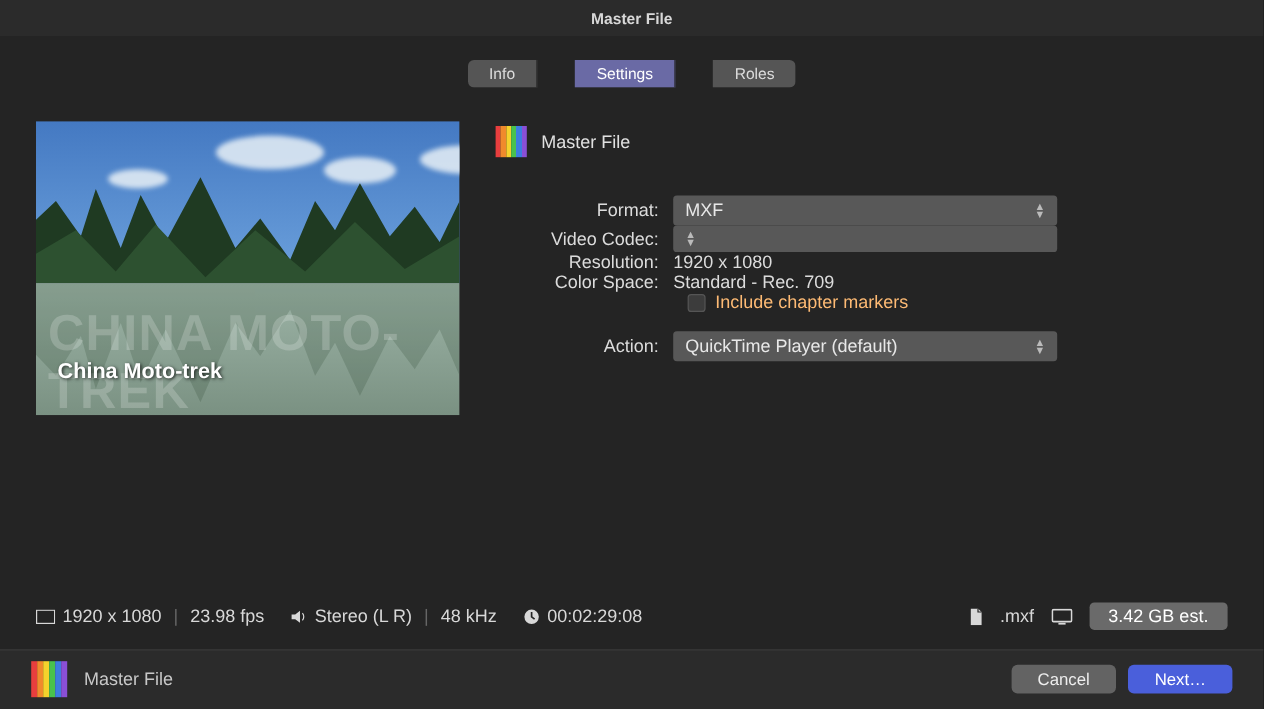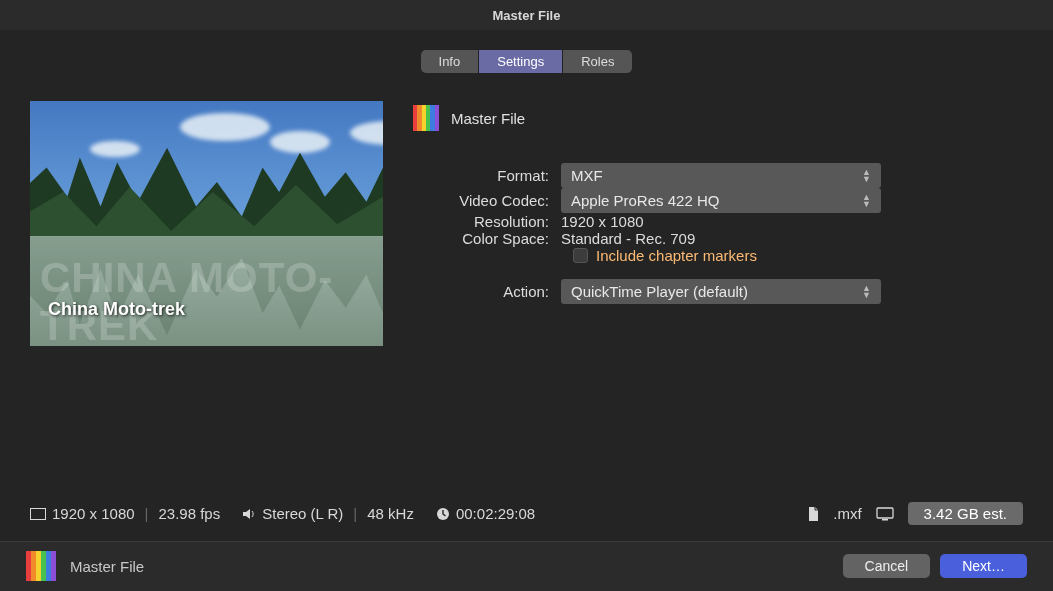--- a/index.html
+++ b/index.html
@@ -33,20 +33,21 @@
     }
     .tabs-row {
       display: flex;
       justify-content: center;
       margin-bottom: 28px;
     }
     .tabs {
       display: flex;
       border-radius: 5px;
       overflow: hidden;
+      gap: 31px;
     }
     .tab {
       background: #555;
       color: #ddd;
       padding: 4px 18px;
       font-size: 13px;
       border-right: 1px solid #222;
       cursor: default;
     }
     .tab:last-child { border-right: none; }
@@ -212,21 +213,20 @@
           <span class="arrows">
               <span>▲</span>
               <span>▼</span>
             </span>
         </div>
       </div>
 
       <div class="form-row">
         <div class="form-label">Video Codec:</div>
         <div class="dropdown">
-          <span>Apple ProRes 422 HQ</span>
           <span class="arrows">
               <span>▲</span>
               <span>▼</span>
             </span>
         </div>
       </div>
 
       <div class="form-row">
         <div class="form-label">Resolution:</div>
         <div class="form-value">1920 x 1080</div>

